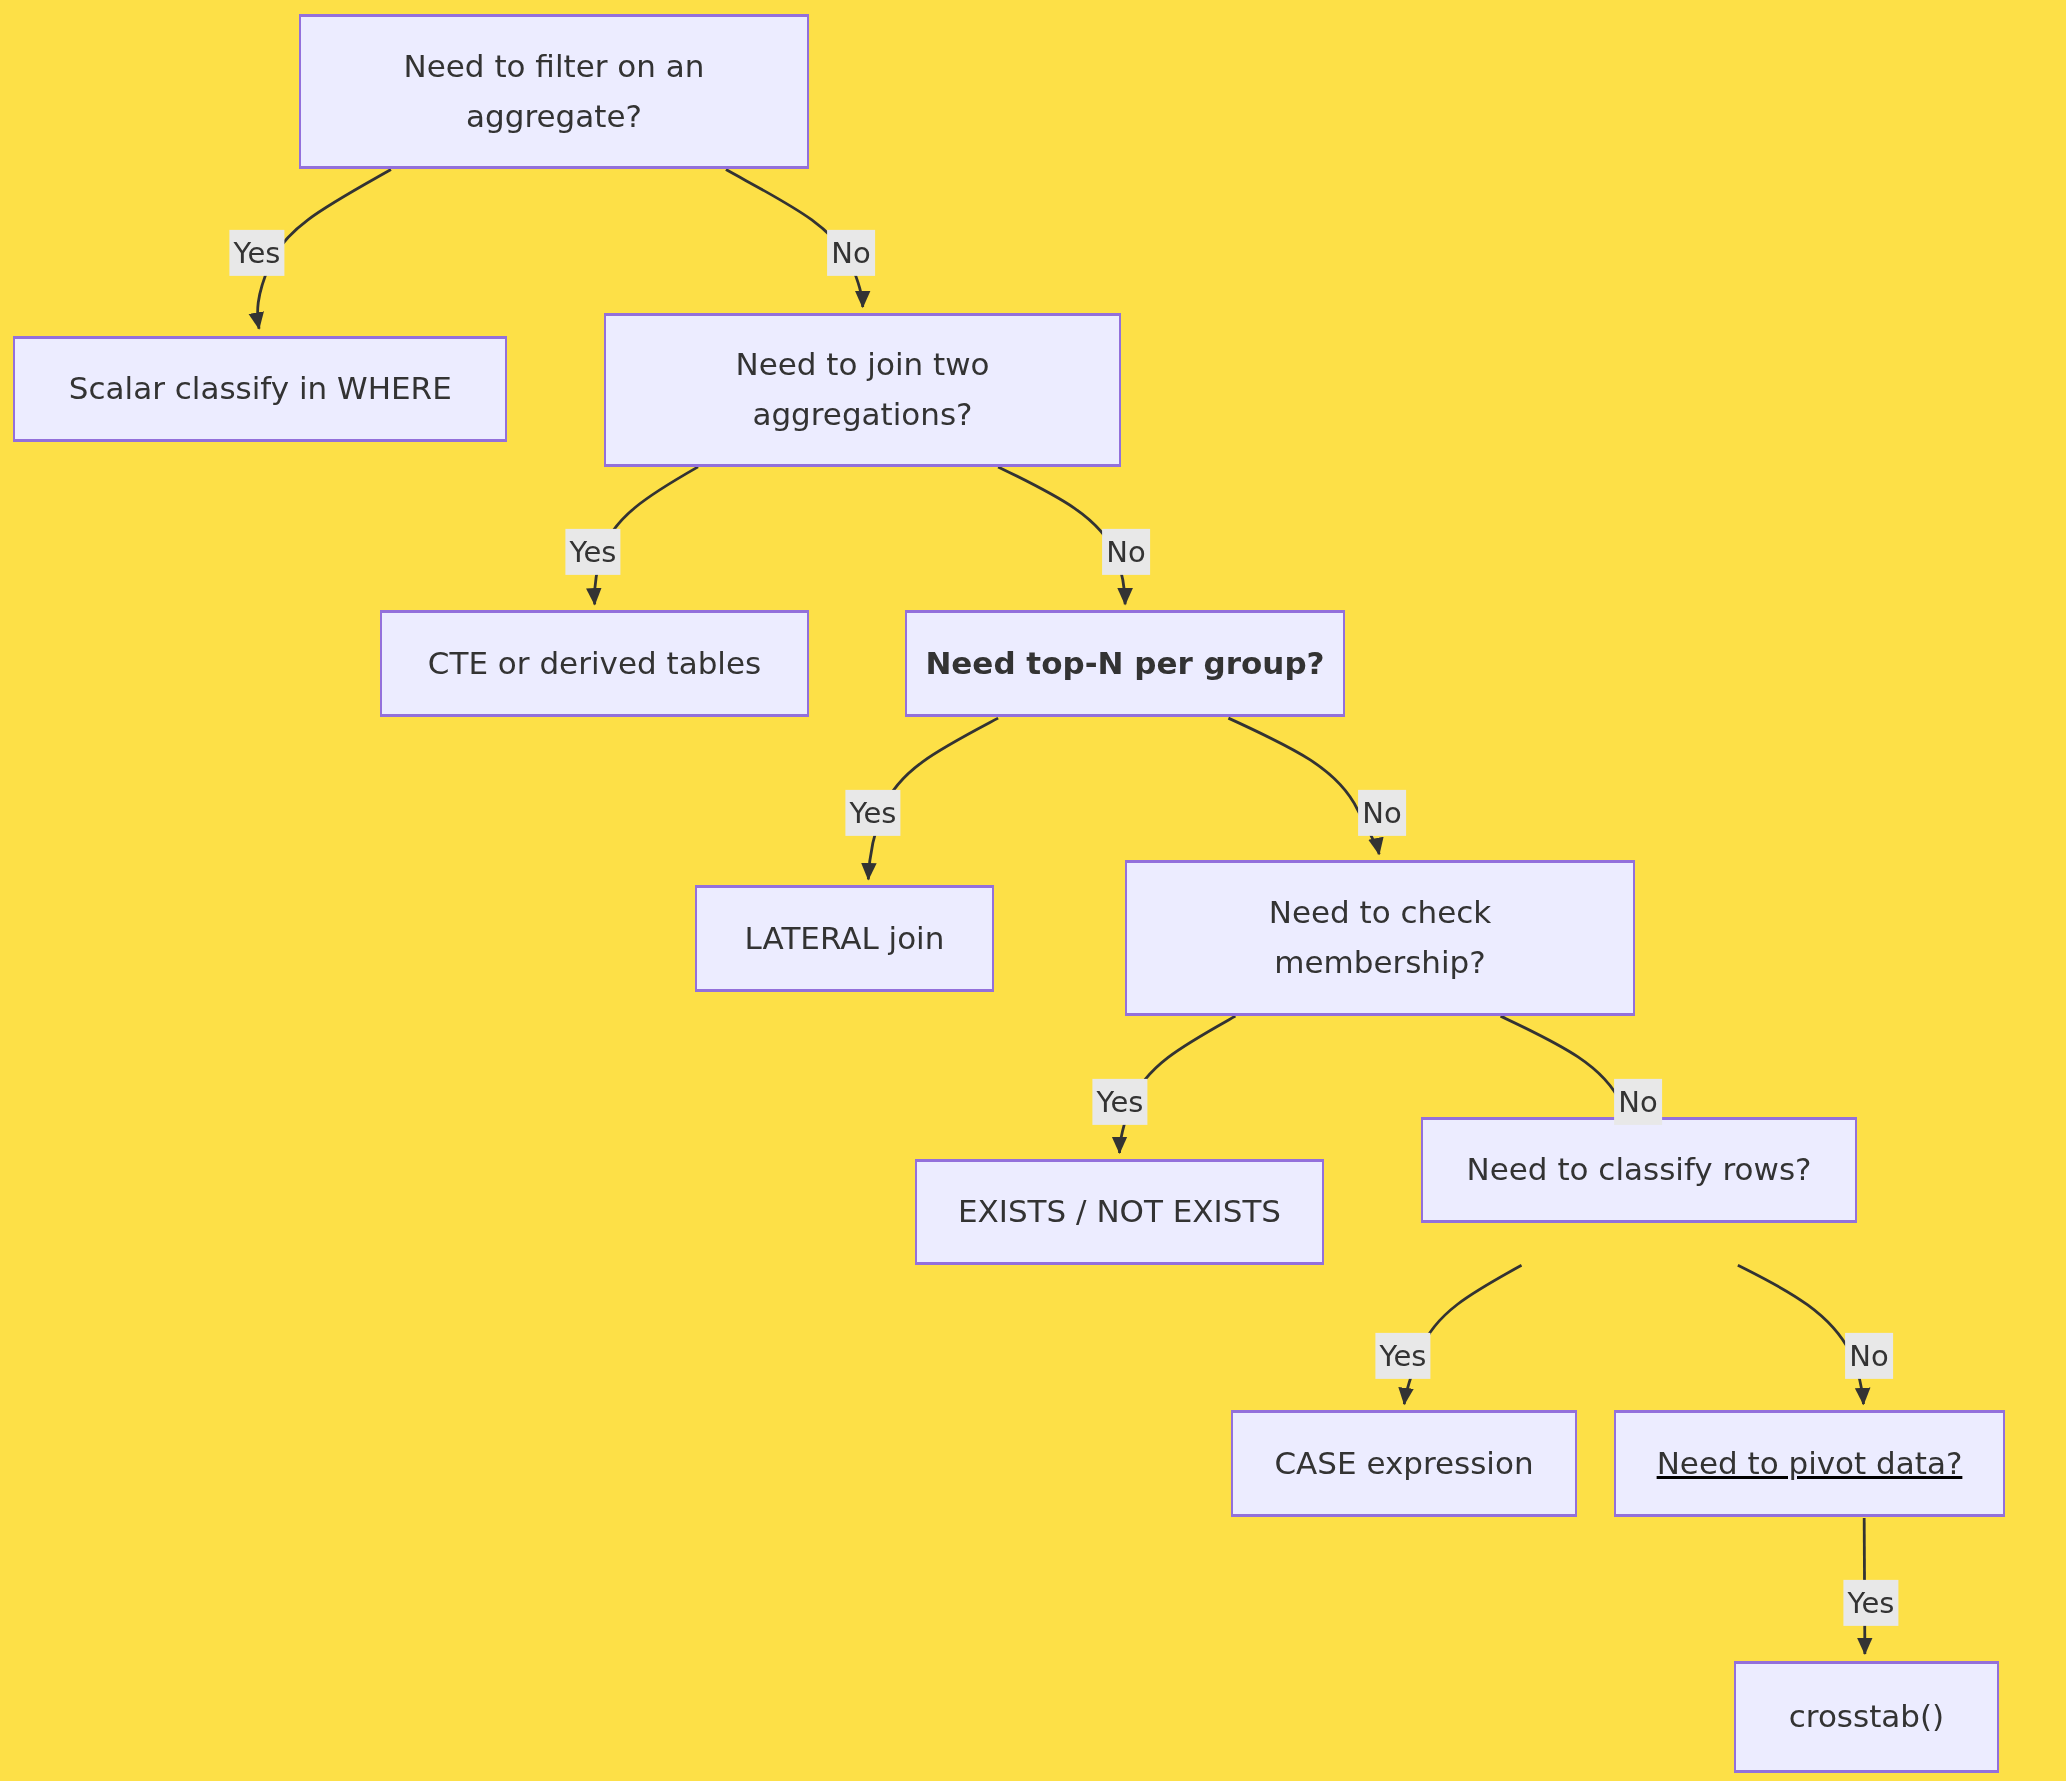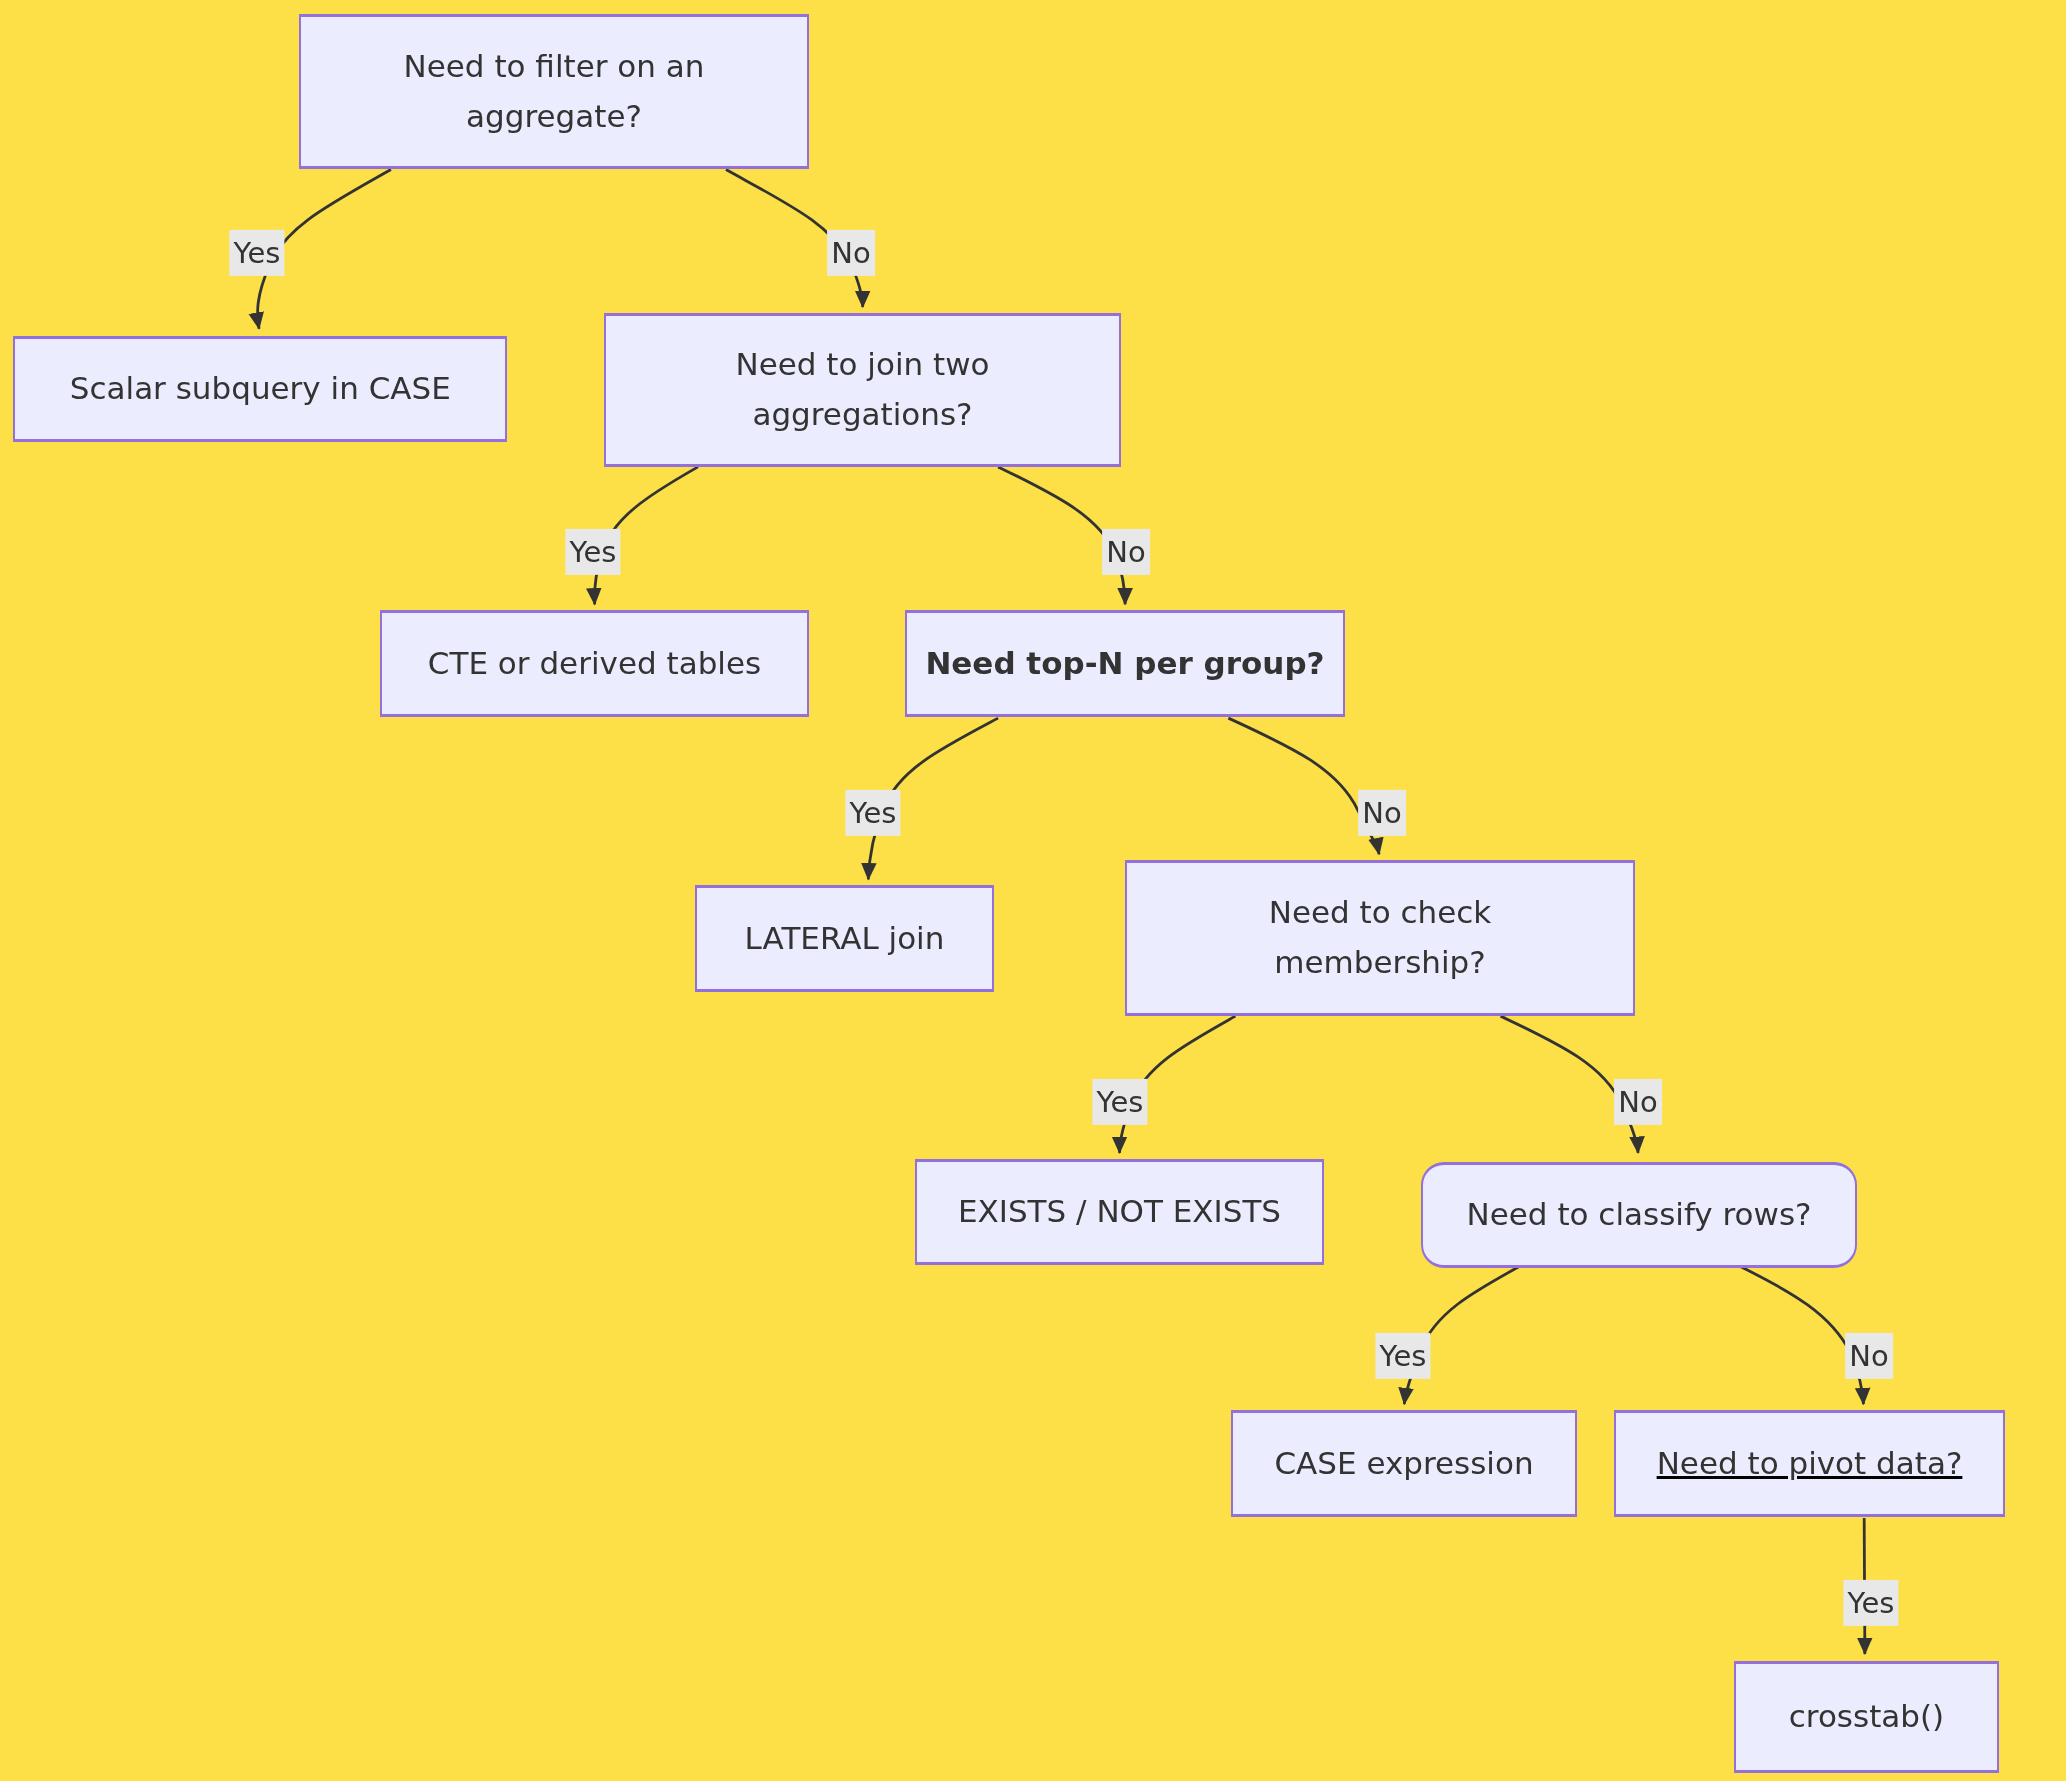--- a/index.html
+++ b/index.html
@@ -83,21 +83,21 @@
     <path class="edge" marker-end="url(#arrowhead)" d="M 2180 1813 C 2109 1852, 2055 1882, 2035 1936 C 2021 1972, 2014 1994, 2012 2012"></path>
     <path class="edge" marker-end="url(#arrowhead)" d="M 2490 1813 C 2569 1852, 2624 1884, 2651 1938 C 2664 1968, 2669 1992, 2670 2012"></path>
     <path class="edge" marker-end="url(#arrowhead)" d="M 2671 2175 L 2672 2370"></path>
   </svg>
 
   <div class="node" style="left:299px;  top:14px;   width:510px; height:155px;">
     <span class="node-label">Need to filter on an
 aggregate?</span>
   </div>
   <div class="node" style="left:13.3px;   top:336px;  width:494px; height:106px;">
-    <span class="node-label">Scalar subquery in CASE</span>
+    <span class="node-label">Scalar classify in WHERE</span>
   </div>
   <div class="node" style="left:604px;  top:313px;  width:517px; height:154px;">
     <span class="node-label">Need to join two
 aggregations?</span>
   </div>
   <div class="node" style="left:380px;  top:610px;  width:429px; height:107px;">
     <span class="node-label">CTE or derived tables</span>
   </div>
   <div class="node" style="left:905px; top:610px;  width:440px; height:107px;font-weight:bold;">
     <span class="node-label">Need top-N per group?</span>
@@ -105,21 +105,21 @@
   <div class="node" style="left:695px; top:885px; width:299px; height:107px;">
     <span class="node-label">LATERAL join</span>
   </div>
   <div class="node" style="left:1125px; top:860px; width:510px; height:156px;">
     <span class="node-label">Need to check
 membership?</span>
   </div>
   <div class="node" style="left:915px; top:1159px; width:409px; height:106px;">
     <span class="node-label">EXISTS / NOT EXISTS</span>
   </div>
-  <div class="node" style="left:1421px; top:1162px; width:436px; height:106px;border-radius:23px;">
+  <div class="node" style="left:1421px; top:1117px; width:436px; height:106px;">
     <span class="node-label">Need to classify rows?</span>
   </div>
   <div class="node" style="left:1231px; top:1410px; width:346px; height:107px;">
     <span class="node-label">CASE expression</span>
   </div>
   <div class="node" style="left:1614px; top:1410px; width:391px; height:107px;text-decoration:underline;">
     <span class="node-label">Need to pivot data?</span>
   </div>
   <div class="node" style="left:1734px; top:1661px; width:265px; height:112px;">
     <span class="node-label">crosstab()</span>

